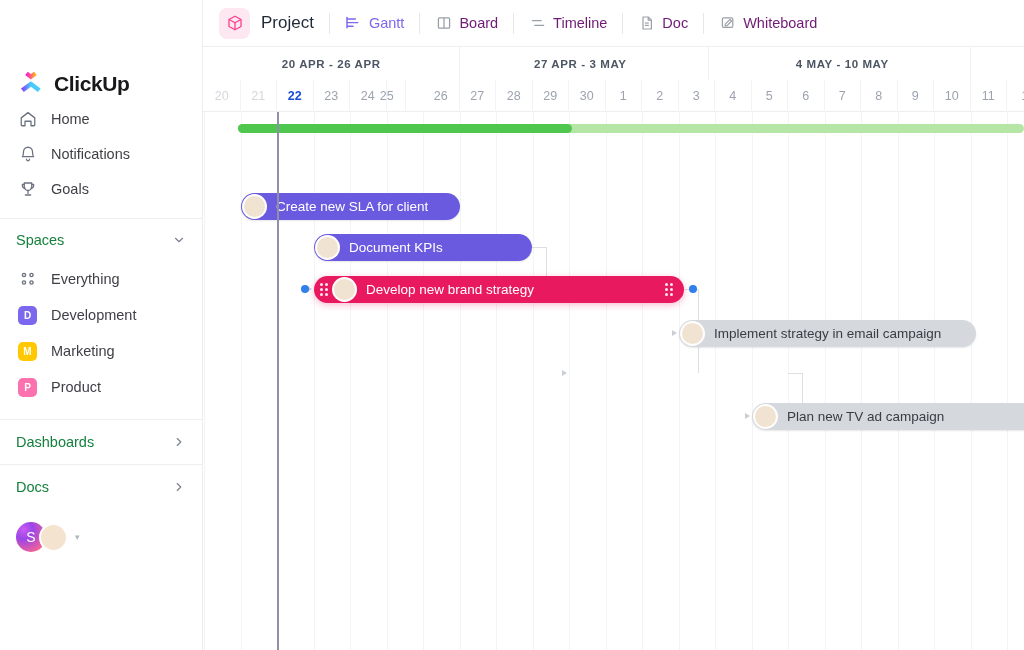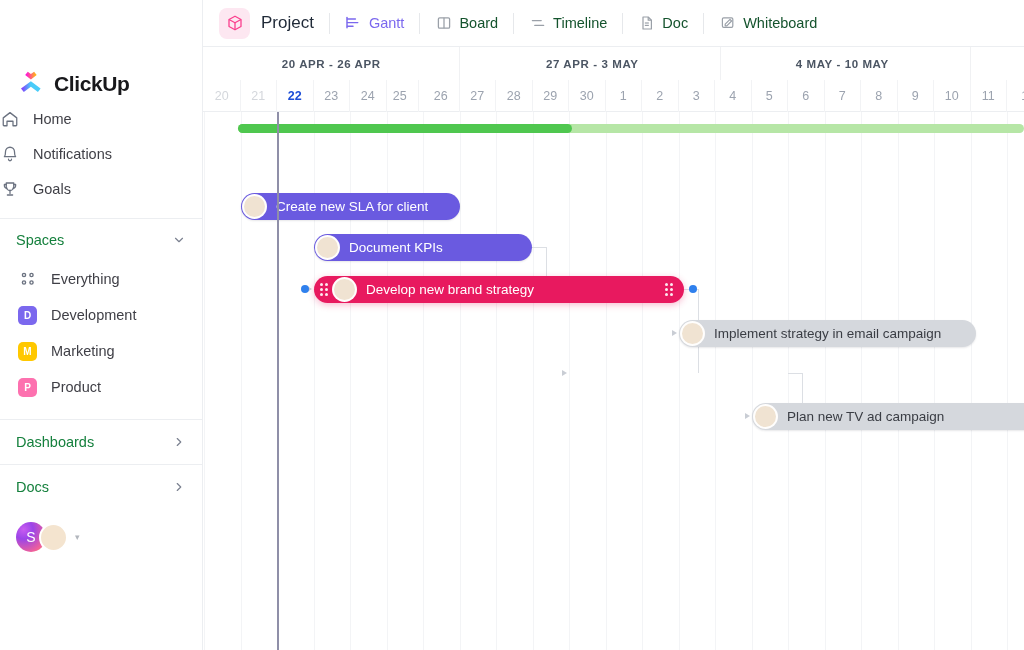--- a/index.html
+++ b/index.html
@@ -23,21 +23,21 @@
     padding: 31px 0 0 18px; height: 46px; margin-top: 45px;
   }
   .logo-mark { width: 26px; height: 26px; position: relative; flex: 0 0 26px; }
   .logo-text {
     font-size: 21px; font-weight: bold; color: #18181b;
     letter-spacing: -0.4px;
   }
   .nav-list { margin-top: 10px; }
   .nav-item {
     display: flex; align-items: center; gap: 14px;
-    height: 35px; cursor: pointer;
+    height: 35px; padding-left: 18px; cursor: pointer;
   }
   .nav-item .ico { width: 19px; height: 19px; flex: 0 0 19px; display: flex; align-items: center; justify-content: center; }
   .nav-item .lbl { font-size: 14.5px; color: #3f3f46; }
   .divider { height: 1px; background: #eceef1; margin: 12px 0 0 0; }
 
   .section-head {
     display: flex; align-items: center; justify-content: space-between;
     padding: 0 16px 0 16px; height: 42px; cursor: pointer;
   }
   .section-head .lbl { font-size: 14.5px; color: #15803d; }
@@ -81,21 +81,21 @@
     background: #fff;
   }
   .proj-chip {
     width: 31px; height: 31px; border-radius: 8px; background: #fde7f1;
     display: flex; align-items: center; justify-content: center; flex: 0 0 31px;
   }
   .proj-name { font-size: 17px; color: #1f2937; margin-left: 11px; font-weight: 500; }
   .vsep { width: 1px; height: 21px; background: #e6e8eb; margin: 0 15px; }
   .view-tab {
     display: flex; align-items: center; gap: 7px; cursor: pointer;
-    font-size: 14.5px; color: #14532d;
+    font-size: 14.5px; color: #701a75;
   }
   .view-tab.active { color: #7b68ee; }
   .view-tab .vico { width: 17px; height: 17px; display: flex; align-items: center; justify-content: center; }
 
   
   .date-hdr { position: relative; height: 65px; border-bottom: 1px solid #eceef1; background:#fff; }
   .week-row { position: relative; height: 33px; }
   .week-cell {
     position: absolute; top: 0; height: 33px;
     display: flex; align-items: center; justify-content: center;
@@ -380,30 +380,30 @@
             <path d="M6.5 11.5 L12.5 5.5 L14.5 7.5 L8.5 13.5 H6.5Z" fill="#ffffff"></path>
           </svg>
         </span>
         <span>Whiteboard</span>
       </span>
     </div>
 
     <div class="date-hdr">
       <div class="week-row" id="week-row">
           <div class="week-cell" style="left: 1px; width: 255.5px;">20 APR - 26 APR</div>
-          <div class="week-cell" style="left: 262px; width: 255.5px;">27 APR - 3 MAY</div>
+          <div class="week-cell" style="left: 250px; width: 255.5px;">27 APR - 3 MAY</div>
           <div class="week-cell" style="left: 512px; width: 255.5px;">4 MAY - 10 MAY</div>
         </div>
       <div class="day-row" id="day-row">
           <div class="day-cell dim" style="left: 1px; width: 36.5px;">20</div>
           <div class="day-cell dim" style="left: 37.5px; width: 36.5px;">21</div>
           <div class="day-cell today" style="left: 74px; width: 36.5px;">22</div>
           <div class="day-cell" style="left: 110.5px; width: 36.5px;">23</div>
           <div class="day-cell" style="left: 147px; width: 36.5px;">24</div>
-          <div class="day-cell" style="left: 179px; width: 36.5px;">25</div>
+          <div class="day-cell" style="left: 166px; width: 36.5px;">25</div>
           <div class="day-cell" style="left: 220px; width: 36.5px;">26</div>
           <div class="day-cell" style="left: 256.5px; width: 36.5px;">27</div>
           <div class="day-cell" style="left: 293px; width: 36.5px;">28</div>
           <div class="day-cell" style="left: 329.5px; width: 36.5px;">29</div>
           <div class="day-cell" style="left: 366px; width: 36.5px;">30</div>
           <div class="day-cell" style="left: 402.5px; width: 36.5px;">1</div>
           <div class="day-cell" style="left: 439px; width: 36.5px;">2</div>
           <div class="day-cell" style="left: 475.5px; width: 36.5px;">3</div>
           <div class="day-cell" style="left: 512px; width: 36.5px;">4</div>
           <div class="day-cell" style="left: 548.5px; width: 36.5px;">5</div>

